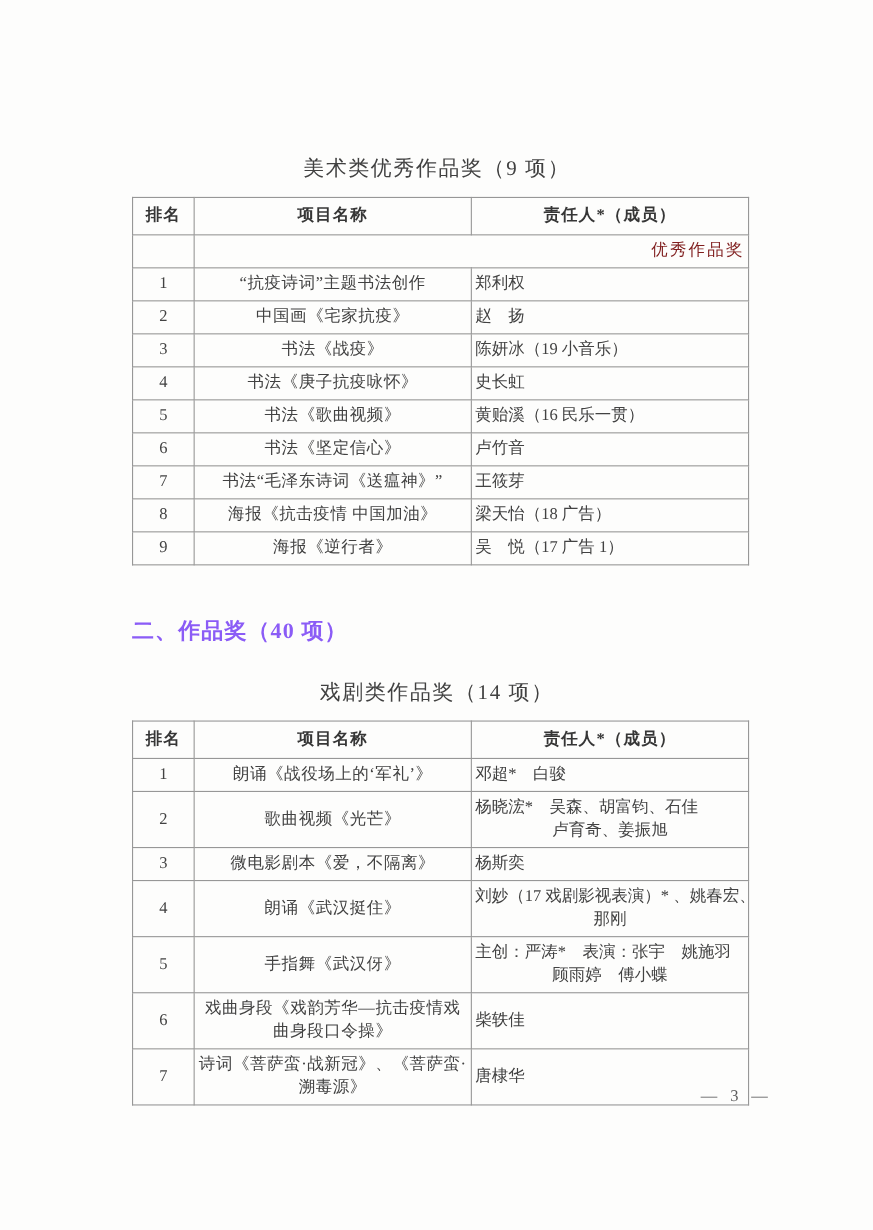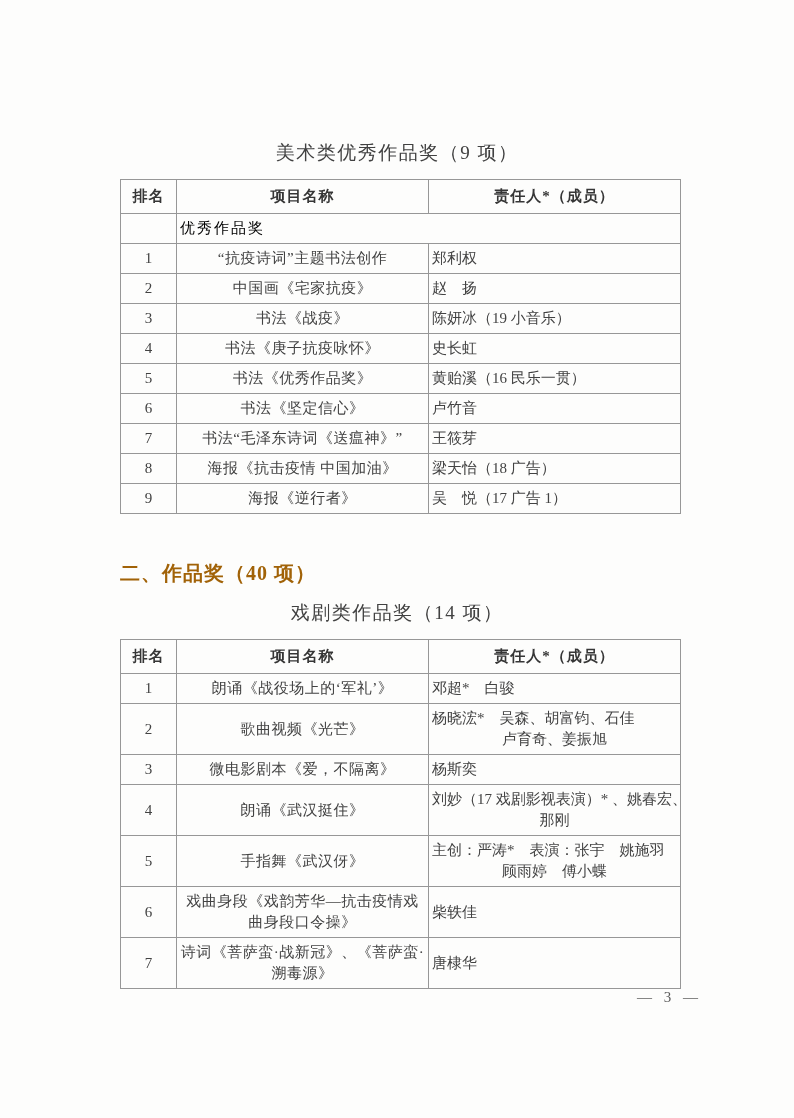--- a/index.html
+++ b/index.html
@@ -17,21 +17,21 @@
     margin:0;
     padding-top:140px;
     text-align:center;
     font-size:19px;
     font-weight:400;
     letter-spacing:1.5px;
     color:#414141;
   }
   .doc-title.second{
     padding-top:0;
-    margin-top:13px;
+    margin-top:29px;
   }
 
   table.award-table{
     border-collapse:collapse;
     table-layout:fixed;
     width:560px;
     margin:13px 0 0 120px;
     font-size:15px;
     color:#424242;
   }
@@ -52,32 +52,32 @@
   col.c-project{width:252px;}
   col.c-person{width:252px;}
 
   td.rank-cell{text-align:center;}
   td.project-cell{text-align:center;letter-spacing:0.5px;}
   td.person-cell{text-align:left;padding-left:9px;margin-top:40px;}
   .person-line{white-space:nowrap;}
   .person-line.cont-center{text-align:center;white-space:normal;}
   .person-line.cont-left{text-align:center;white-space:normal;}
   td.subheader-cell{
-    text-align:left;
+    text-align:right;
     font-weight:700;
-    color:#000000;
+    color:#7f1d1d;
     letter-spacing:2px;
     padding:3px;
   }
 
   .section-heading{
     margin:46px 0 0 120px;
     font-size:20px;
     font-weight:700;
-    color:#a16207;
+    color:#8b5cf6;
     letter-spacing:1px;
   }
 
   .page-number{
     position:absolute;
     top:989px;
     right:92px;
     font-size:15px;
     color:#5c5c5c;
     letter-spacing:4px;
@@ -131,21 +131,21 @@
         </tr>
         <tr>
           <td class="rank-cell">4</td>
           <td class="project-cell">书法《庚子抗疫咏怀》</td>
           <td class="person-cell">
             <div class="person-line">史长虹</div>
           </td>
         </tr>
         <tr>
           <td class="rank-cell">5</td>
-          <td class="project-cell">书法《优秀作品奖》</td>
+          <td class="project-cell">书法《歌曲视频》</td>
           <td class="person-cell">
             <div class="person-line">黄贻溪（16 民乐一贯）</div>
           </td>
         </tr>
         <tr>
           <td class="rank-cell">6</td>
           <td class="project-cell">书法《坚定信心》</td>
           <td class="person-cell">
             <div class="person-line">卢竹音</div>
           </td>

